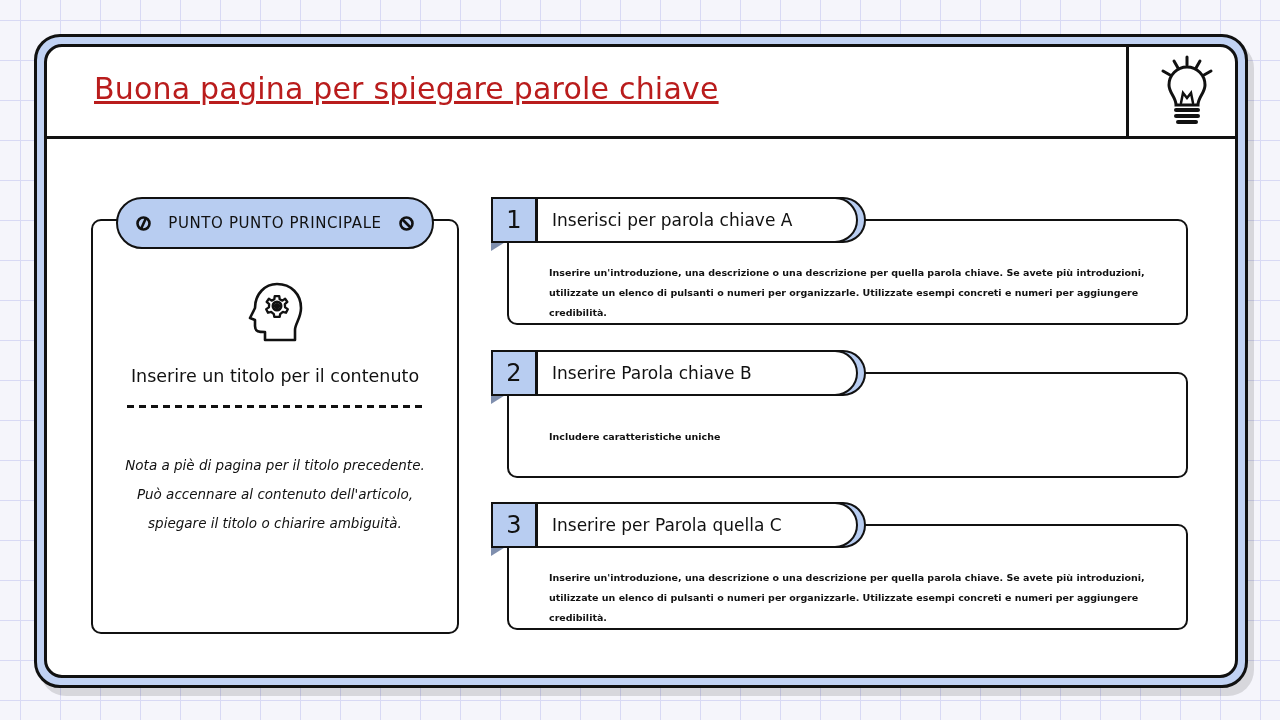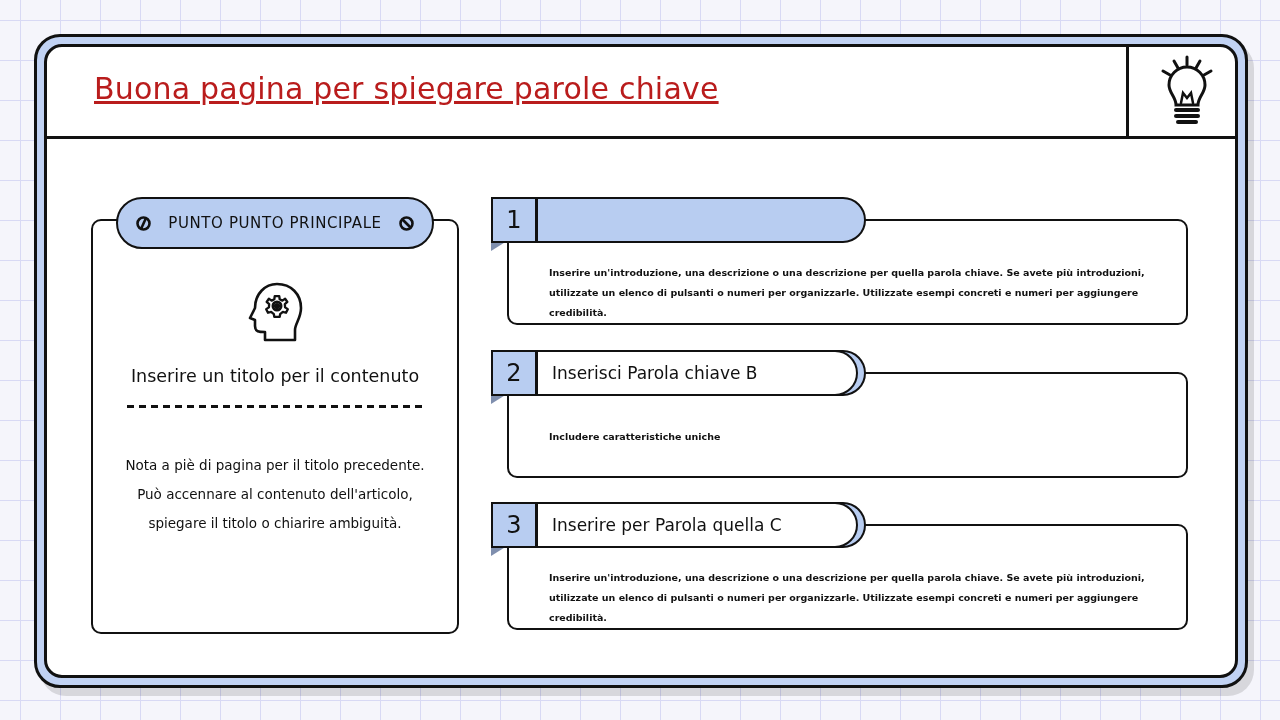--- a/index.html
+++ b/index.html
@@ -57,21 +57,21 @@
     position: absolute; left: 91px; top: 366px; width: 368px; text-align: center;
     font-size: 17.5px; color: #111;
   }
   .dash {
     position: absolute; left: 127px; top: 405px; width: 296px; height: 3px;
     background-image: linear-gradient(to right, #111 60%, transparent 60%);
     background-size: 12px 3px;
   }
   .note {
     position: absolute; left: 118px; top: 451px; width: 314px; text-align: center;
-    font-size: 13.5px; line-height: 29px; color: #111;
+    font-size: 13.5px; line-height: 29px; color: #111; font-style: italic;
   }
 
   
   .kw { position: absolute; left: 490px; width: 700px; height: 130px; }
   .kw-box {
     position: absolute; left: 17px; top: 22px; width: 681px; height: 106px;
     border: 2.5px solid #111; border-radius: 10px; background: #fff;
   }
   .kw-tab-back {
     position: absolute; left: 46px; top: 0; width: 330px; height: 46px;
@@ -142,30 +142,33 @@
     <circle r="1.8" fill="#111"></circle>
   </g>
 </svg>
 <div class="para-title">Inserire un titolo per il contenuto</div>
 <div class="dash"></div>
 <p class="note">Nota a piè di pagina per il titolo precedente. Può accennare al contenuto dell'articolo, spiegare il titolo o chiarire ambiguità.</p>
 
 <div class="kw" style="top:197px">
   <div class="kw-box"></div>
   <div class="kw-tab-back"></div>
+  <div class="kw-tab">
+    <span class="kw-tab-label">Inserisci per parola chiave A</span>
+  </div>
   <div class="kw-fold"></div>
   <div class="kw-num">1</div>
   <p class="kw-text">Inserire un'introduzione, una descrizione o una descrizione per quella parola chiave. Se avete più introduzioni, utilizzate un elenco di pulsanti o numeri per organizzarle. Utilizzate esempi concreti e numeri per aggiungere credibilità.</p>
 </div>
 
 <div class="kw" style="top:350px">
   <div class="kw-box"></div>
   <div class="kw-tab-back"></div>
   <div class="kw-tab">
-    <span class="kw-tab-label">Inserisci Parola chiave B</span>
+    <span class="kw-tab-label">Inserire Parola chiave B</span>
   </div>
   <div class="kw-fold"></div>
   <div class="kw-num">2</div>
   <p class="kw-text single">Includere caratteristiche uniche</p>
 </div>
 
 <div class="kw" style="top:502px">
   <div class="kw-box"></div>
   <div class="kw-tab-back"></div>
   <div class="kw-tab">

